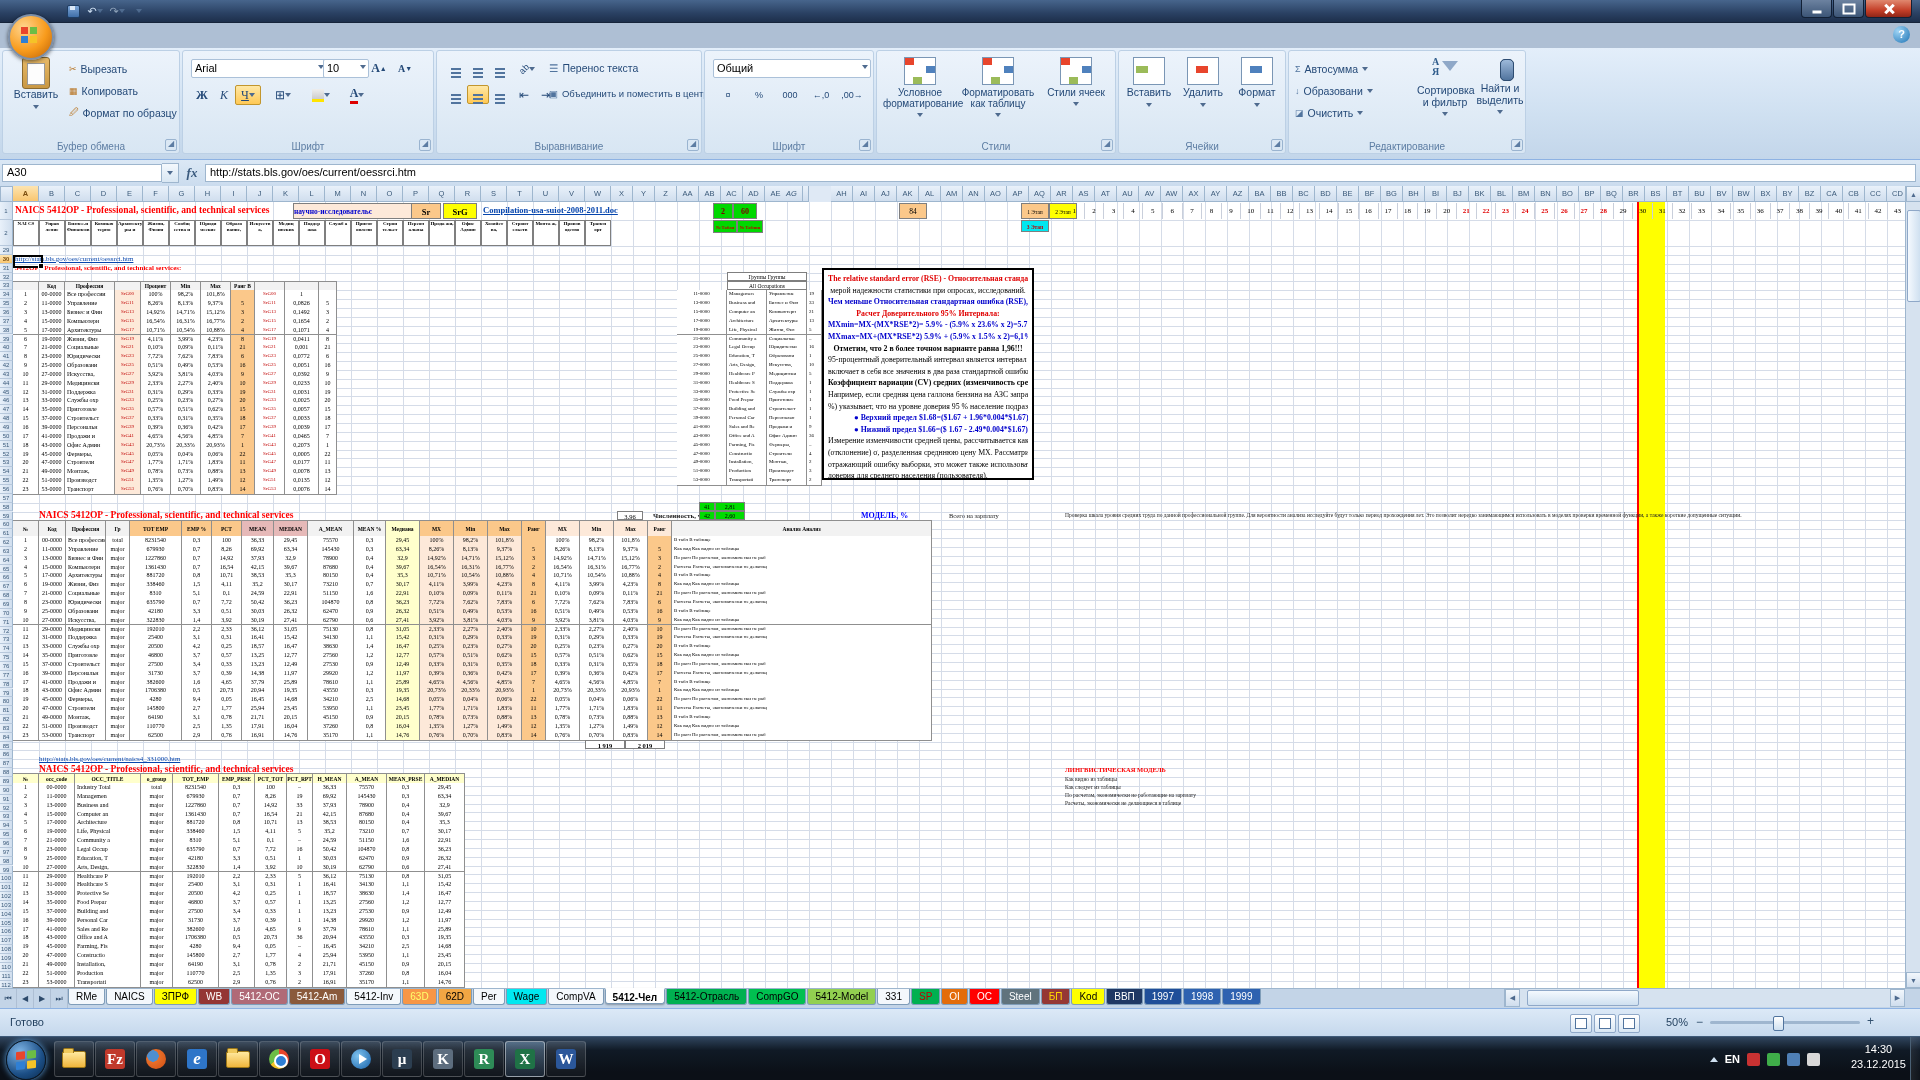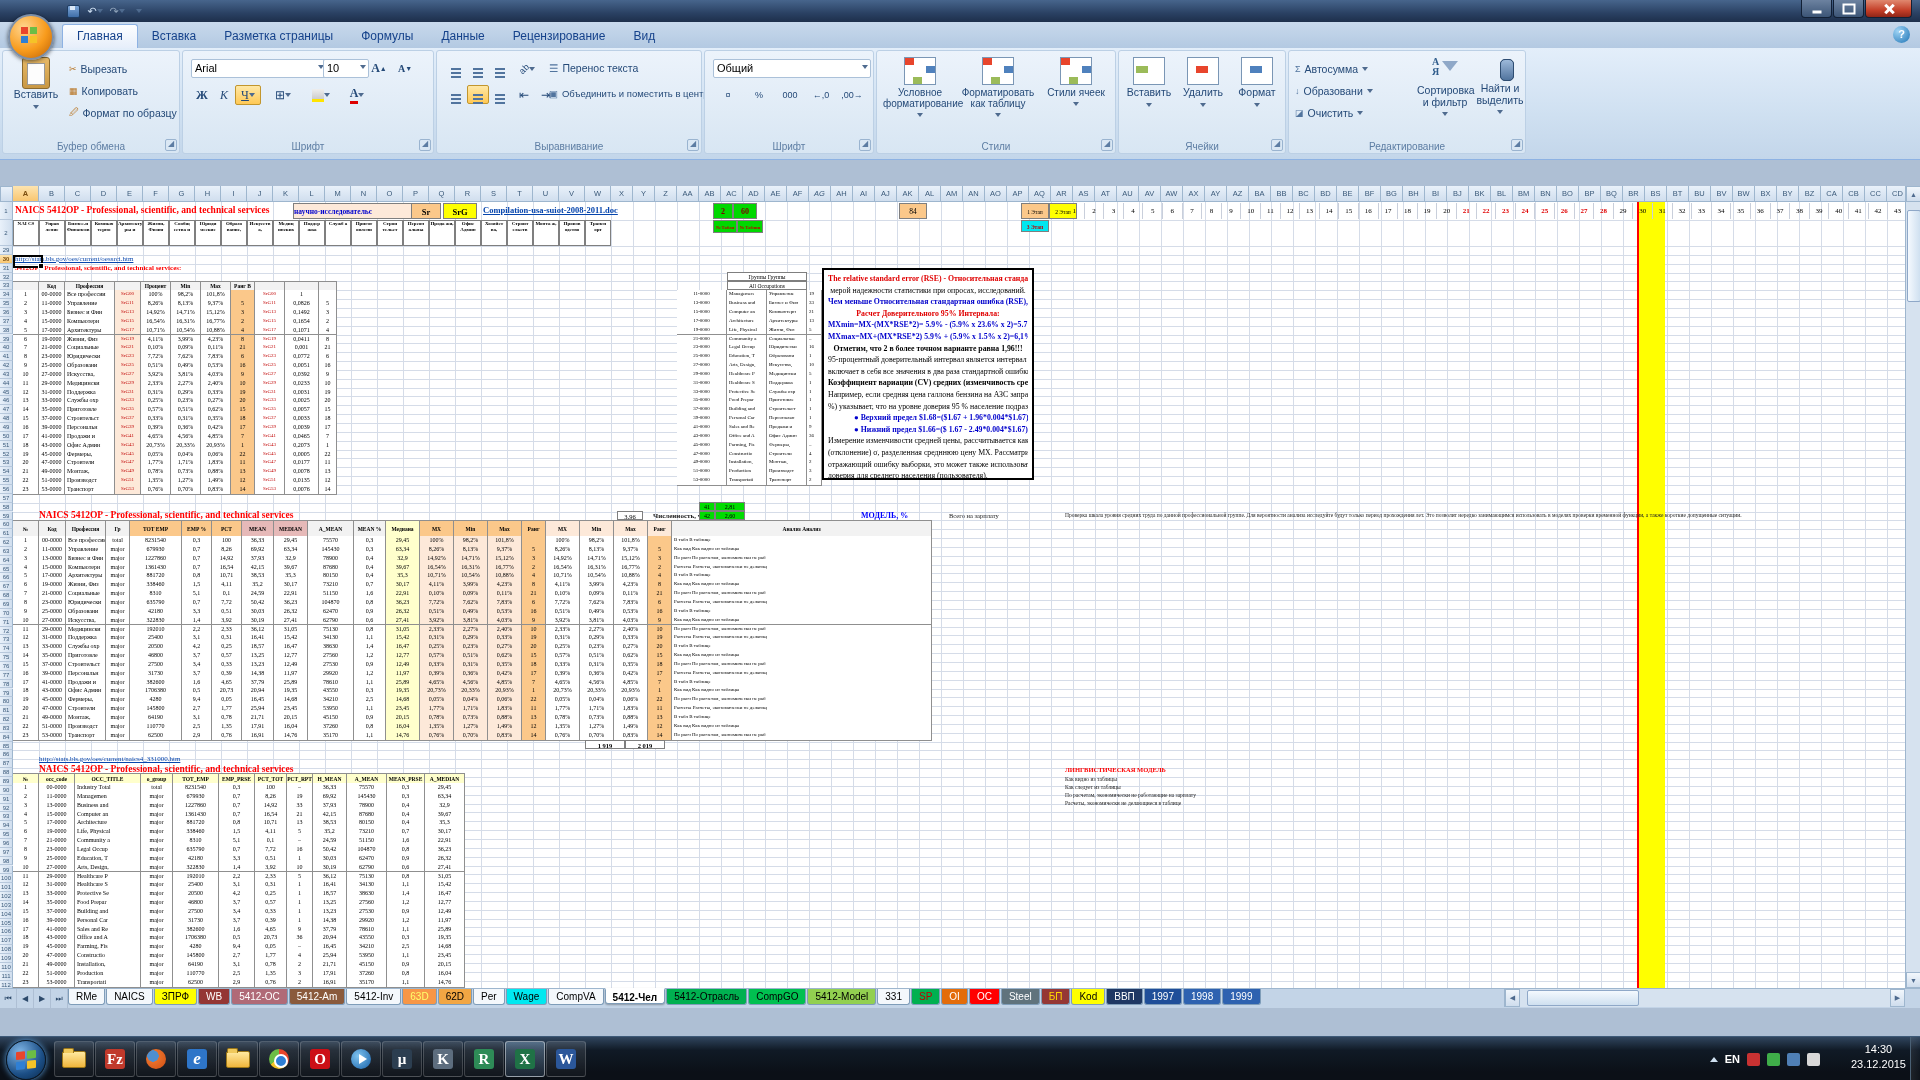--- a/index.html
+++ b/index.html
@@ -177,29 +177,20 @@
         </div>
       <div class="wbtn">
           <i class="i-max"></i>
         </div>
       <div class="wbtn close">
           <i class="i-x"></i>
         </div>
     </div>
   </div>
 
-  <div class="tabrow" id="ribbonTabs">
-      <div class="rtab active">Главная</div>
-      <div class="rtab">Вставка</div>
-      <div class="rtab">Разметка страницы</div>
-      <div class="rtab">Формулы</div>
-      <div class="rtab">Данные</div>
-      <div class="rtab">Рецензирование</div>
-      <div class="rtab">Вид</div>
-    </div>
   <div class="orb">
       <div class="orbq">
         <b></b>
         <b></b>
         <b></b>
         <b></b>
       </div>
     </div>
   <div class="ribbon" id="ribbon">
       <div class="grp" style="width: 178px;">
@@ -351,20 +342,28 @@
         </div>
         <div class="bigbtn" style="position: absolute; left: 128px; top: 6px; width: 56px; height: 88px;"><div class="sorticon">
             <span class="az">А<br>Я</span>
             <span class="fun"></span>
           </div><div>Сортировка и фильтр</div><span class="da"></span></div>
         <div class="bigbtn" style="position: absolute; left: 186px; top: 6px; width: 50px; height: 88px;"><div class="binoc"></div><div>Найти и выделить</div><span class="da"></span></div>
       </div>
     </div>
   <div class="helpbtn">?</div>
 
+  <div class="fbar">
+    <div class="namebox">A30</div>
+    <div class="nbarr">
+        <span class="da"></span>
+      </div>
+    <div class="fxbtn">fx</div>
+    <div class="ffield">http://stats.bls.gov/oes/current/oessrci.htm</div>
+  </div>
 
   <div class="corner"></div>
   <div class="colhead" id="colhead">
       <div class="ch selh" style="left: 0px; width: 26px;">A</div>
       <div class="ch" style="left: 26px; width: 26px;">B</div>
       <div class="ch" style="left: 52px; width: 26px;">C</div>
       <div class="ch" style="left: 78px; width: 26px;">D</div>
       <div class="ch" style="left: 104px; width: 26px;">E</div>
       <div class="ch" style="left: 130px; width: 26px;">F</div>
       <div class="ch" style="left: 156px; width: 26px;">G</div>
@@ -386,21 +385,21 @@
       <div class="ch" style="left: 572px; width: 26px;">W</div>
       <div class="ch" style="left: 598px; width: 22px;">X</div>
       <div class="ch" style="left: 620px; width: 22px;">Y</div>
       <div class="ch" style="left: 642px; width: 22px;">Z</div>
       <div class="ch" style="left: 664px; width: 22px;">AA</div>
       <div class="ch" style="left: 686px; width: 22px;">AB</div>
       <div class="ch" style="left: 708px; width: 22px;">AC</div>
       <div class="ch" style="left: 730px; width: 22px;">AD</div>
       <div class="ch" style="left: 752px; width: 22px;">AE</div>
       <div class="ch" style="left: 774px; width: 22px;">AF</div>
-      <div class="ch" style="left: 796px; width: 22px; font-style: italic;">AG</div>
+      <div class="ch" style="left: 768px; width: 22px; font-style: italic;">AG</div>
       <div class="ch" style="left: 818px; width: 22px;">AH</div>
       <div class="ch" style="left: 840px; width: 22px;">AI</div>
       <div class="ch" style="left: 862px; width: 22px;">AJ</div>
       <div class="ch" style="left: 884px; width: 22px;">AK</div>
       <div class="ch" style="left: 906px; width: 22px;">AL</div>
       <div class="ch" style="left: 928px; width: 22px;">AM</div>
       <div class="ch" style="left: 950px; width: 22px;">AN</div>
       <div class="ch" style="left: 972px; width: 22px;">AO</div>
       <div class="ch" style="left: 994px; width: 22px;">AP</div>
       <div class="ch" style="left: 1016px; width: 22px;">AQ</div>
@@ -2007,20 +2006,40 @@
       <div class="stab" style="background: rgb(31, 78, 153); color: rgb(255, 255, 255);">1997</div>
       <div class="stab" style="background: rgb(46, 98, 176); color: rgb(255, 255, 255);">1998</div>
       <div class="stab" style="background: rgb(46, 98, 176); color: rgb(255, 255, 255);">1999</div>
     </div>
   <div class="hscroll">
     <div class="sbtn" style="left:0;top:0;height:18px">◀</div>
     <div class="hthumb" style="left:22px;width:110px"></div>
     <div class="sbtn" style="right:0;left:auto;top:0;height:18px">▶</div>
   </div>
 
+  <div class="statusbar">
+    <div class="ready">Готово</div>
+    <div class="viewbtns">
+      <div class="vb">
+          <i></i>
+        </div>
+      <div class="vb">
+          <i></i>
+        </div>
+      <div class="vb">
+          <i></i>
+        </div>
+    </div>
+    <div class="zoomlbl">50%</div>
+    <div class="slider">
+      <span class="sm">−</span>
+      <div class="sthumb"></div>
+      <span class="sp">+</span>
+    </div>
+  </div>
 
   <div class="taskbar" id="taskbar">
     <div class="sorb">
         <div class="flag">
           <b></b>
           <b></b>
           <b></b>
           <b></b>
         </div>
       </div>

